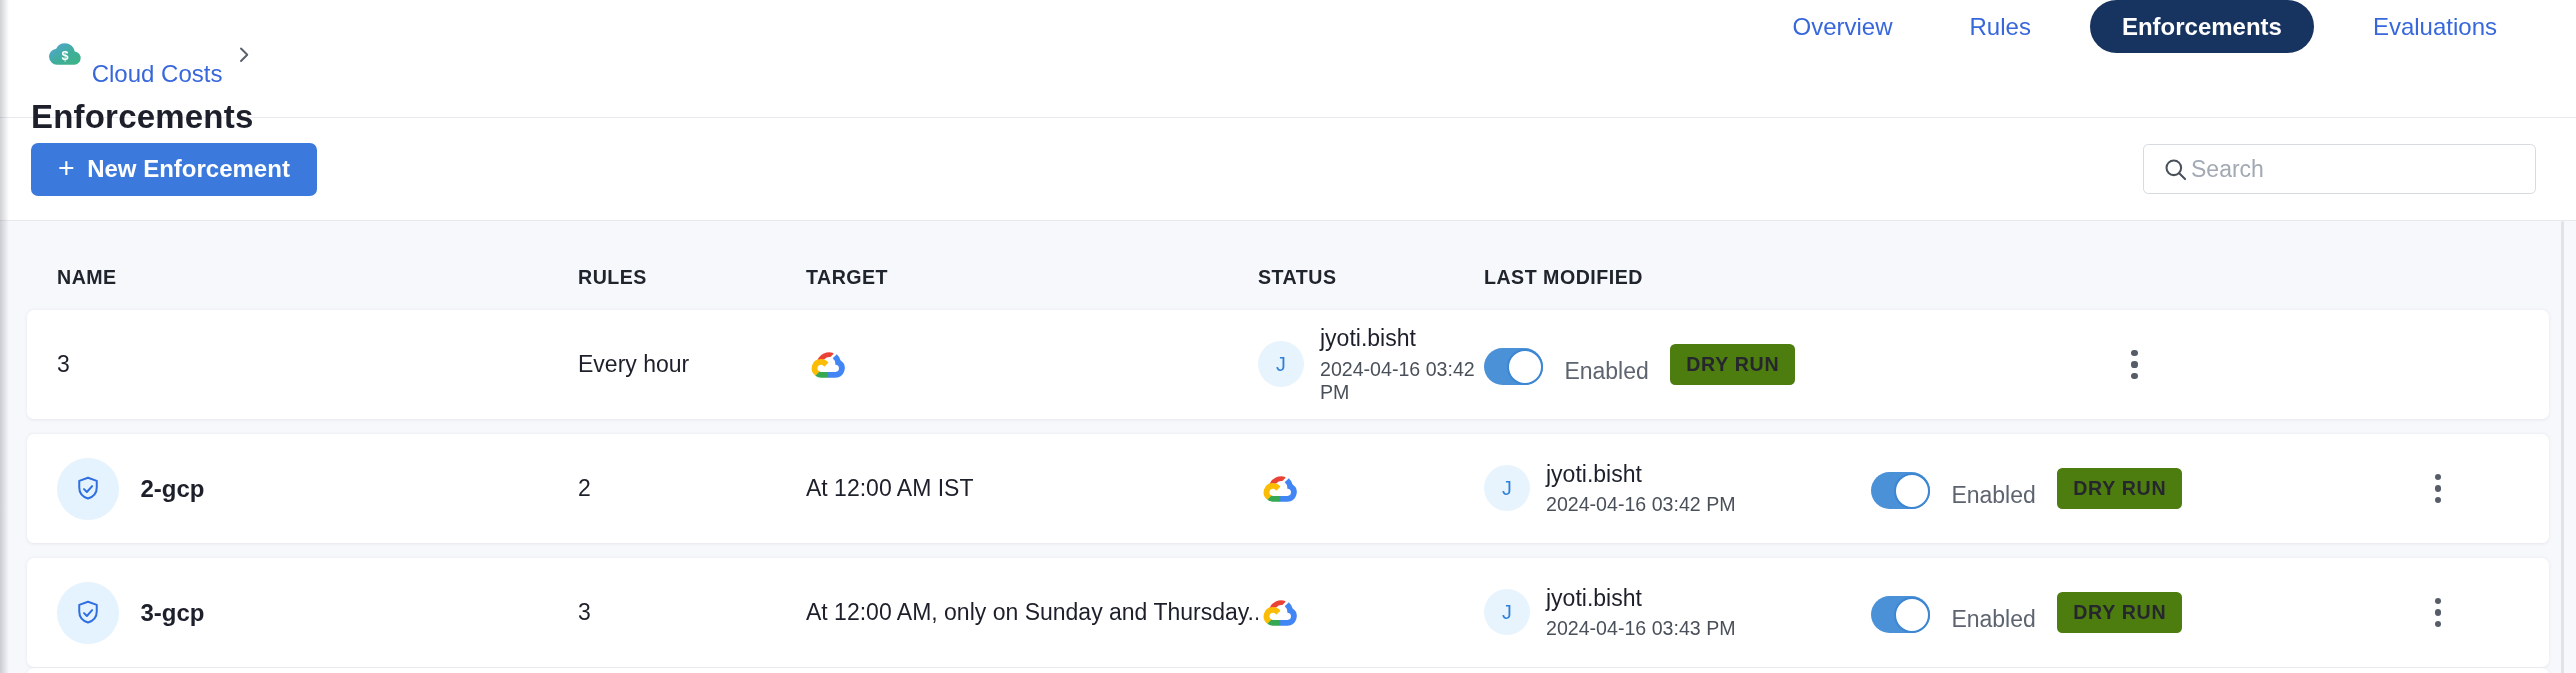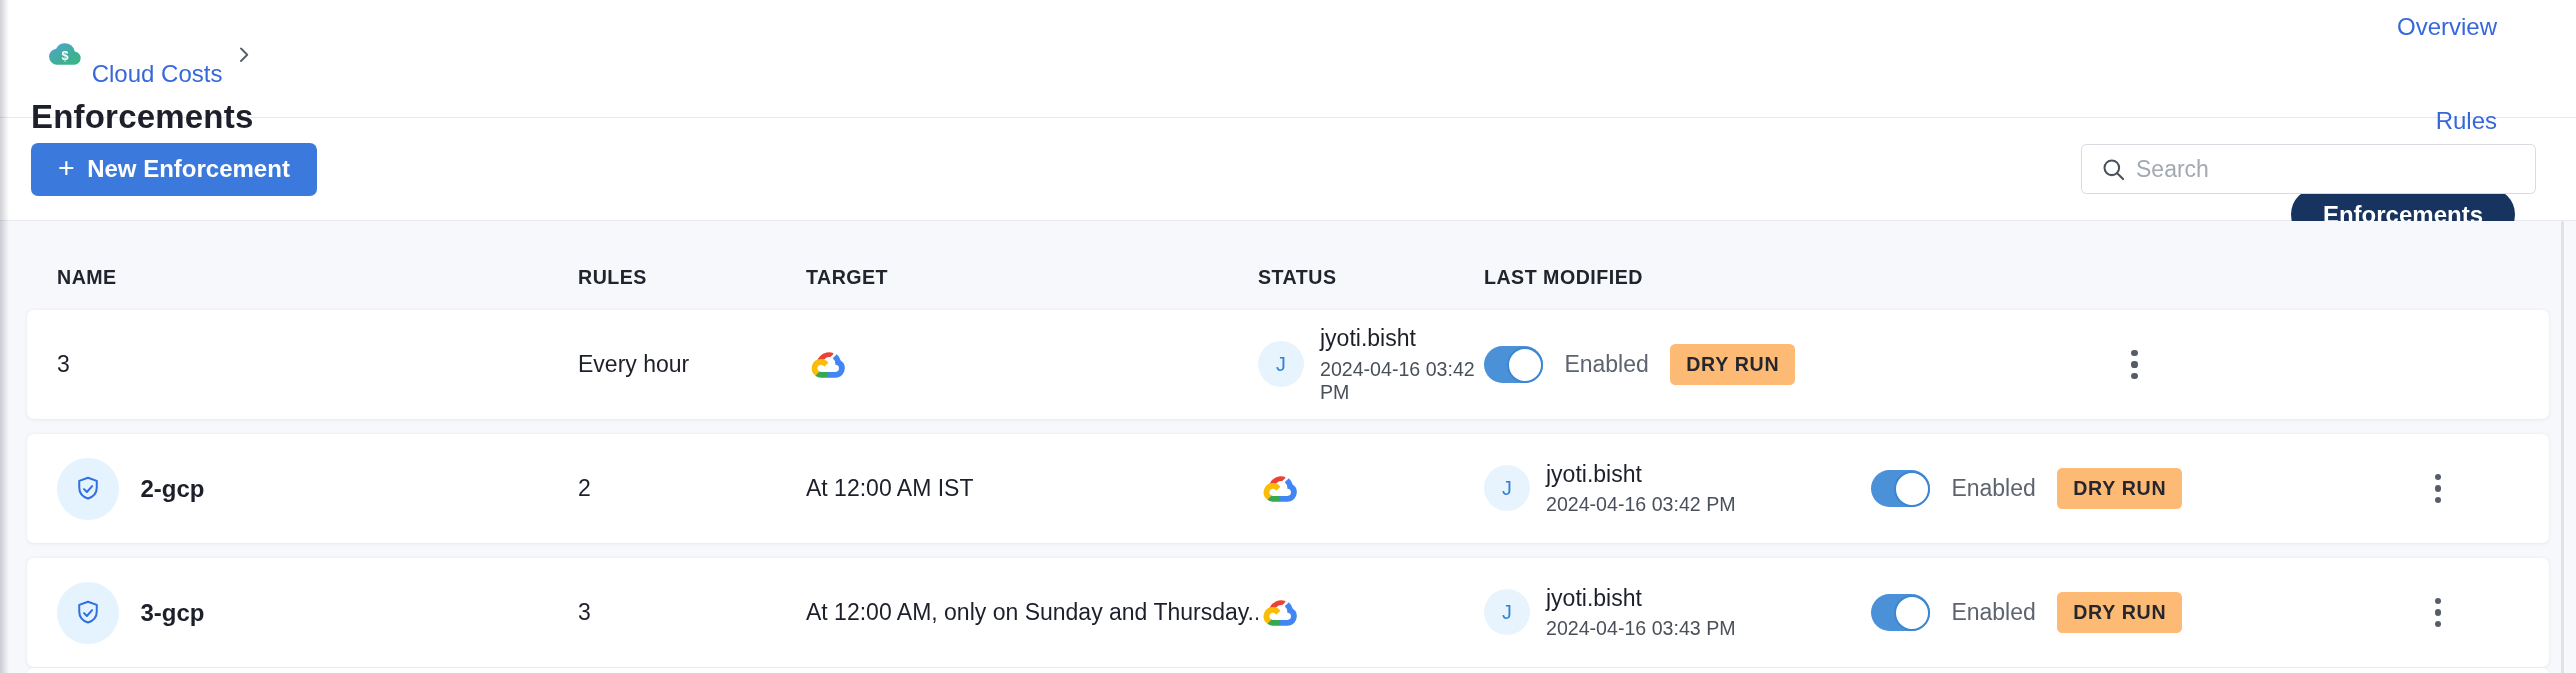--- a/index.html
+++ b/index.html
@@ -20,43 +20,43 @@
     display:flex; justify-content:space-between; align-items:stretch;
     padding:0 61px 0 31px;
   }
   .head-left { padding-top:19.6px; }
   .breadcrumb { display:flex; align-items:center; gap:10.7px; margin-left:18px; cursor:pointer; }
   .crumb-icon svg { width:32px; height:32px; display:block; }
   .crumb-link { font-size:24px; color:#3767db; text-decoration:none;margin-top:40px; }
   .crumb-chevron svg { width:21.4px; height:21.4px; display:block; margin-top:1.8px; }
   .page-title { font-size:33px; font-weight:bold; color:#1d202a; letter-spacing:0.2px; margin-top:10.7px; }
 
-  .tabs { display:flex; align-items:flex-end; gap:41px;flex-direction:column; }
+  .tabs { display:flex; align-items:flex-start; gap:41px; }
   .tab {
     font-size:24px; color:#3767db; text-decoration:none; cursor:pointer;
     padding:12.5px 18px; border-radius:890px; white-space:nowrap;
   }
   .tab.active { background:#17335f; color:#ffffff; padding:12.5px 32px; font-weight:bold; }
 
   
   .toolbar {
     height:103px; background:#ffffff; border-bottom:0.9px solid #e7e9ee;
     display:flex; align-items:center; justify-content:space-between;
     padding:0 40px 0 31px;
   }
   .btn-primary {
     display:flex; align-items:center; gap:12.5px;
     background:#3c79dc; color:#fff; border:none; border-radius:7.1px;
     height:53px; padding:0 27px; font-size:24px; font-weight:bold;
     font-family:inherit; cursor:pointer;
   }
   .btn-primary .plus { font-size:28.5px; font-weight:normal; line-height:1; margin-top:-2.7px; }
   .search {
-    display:flex; align-items:center; gap:9px;
-    width:455px; height:50px; border:0.9px solid #d7dbe1; border-radius:5.3px;
+    display:flex; align-items:center; gap:2px;
+    width:393px; height:50px; border:0.9px solid #d7dbe1; border-radius:5.3px;
     padding:0 18px; background:#fff;
   }
   .search svg { width:27px; height:27px; flex:none; }
   .search input {
     border:none; outline:none; font-size:23px; width:100%;
     font-family:inherit; color:#20242c; background:transparent;
   }
   .search input::placeholder { color:#a2a9b3; }
 
   
@@ -89,32 +89,32 @@
   .schedule-cell { white-space:nowrap; overflow:hidden; }
   .target-cell svg { width:46px; height:39px; display:block; }
   .modified-cell { display:flex; align-items:center; gap:16px; }
   .avatar {
     width:46px; height:46px; border-radius:50%; background:#e7f4fd;
     color:#2e80d8; font-size:19.6px; display:flex; align-items:center;
     justify-content:center; flex:none;
   }
   .mod-user { font-size:23px; font-weight:normal; color:#1d202a; }
   .mod-time { font-size:19.6px; color:#4a5059; margin-top:5.3px; }
-  .status-cell { display:flex; align-items:center; gap:21.4px; }
+  .status-cell { display:flex; align-items:flex-end; gap:21.4px; }
   .toggle {
     width:59px; height:37px; border-radius:18.7px; background:#4a91d8;
     position:relative; flex:none; cursor:pointer; display:inline-block;
   }
   .toggle .knob {
     position:absolute; right:0px; top:0.9px; width:36px; height:36px;
     border-radius:50%; background:#fff; border:2.7px solid #3c86d2;
   }
   .status-label { font-size:23px; color:#5d646f; }
   .badge {
-    background:#fdba74; color:#25262e; font-size:19.6px; font-weight:bold;
+    background:#4d7c0f; color:#25262e; font-size:19.6px; font-weight:bold;
     letter-spacing:0.7px; border-radius:5.3px; padding:9px 16px; white-space:nowrap;
   }
   .kebab-cell { display:flex; justify-content:center; }
   .kebab { display:flex; flex-direction:column; gap:5.3px; cursor:pointer; padding:7.1px; }
   .kebab i { width:6.2px; height:6.2px; border-radius:50%; background:#575d68; display:block; }
 
   .row-peek {
     position:absolute; left:27px; right:27px; bottom:-1.8px; height:8px;
     background:#ffffff; border-radius:7.1px 7.1px 0 0;
     box-shadow:0 0.9px 3.6px rgba(25,39,70,0.08);

